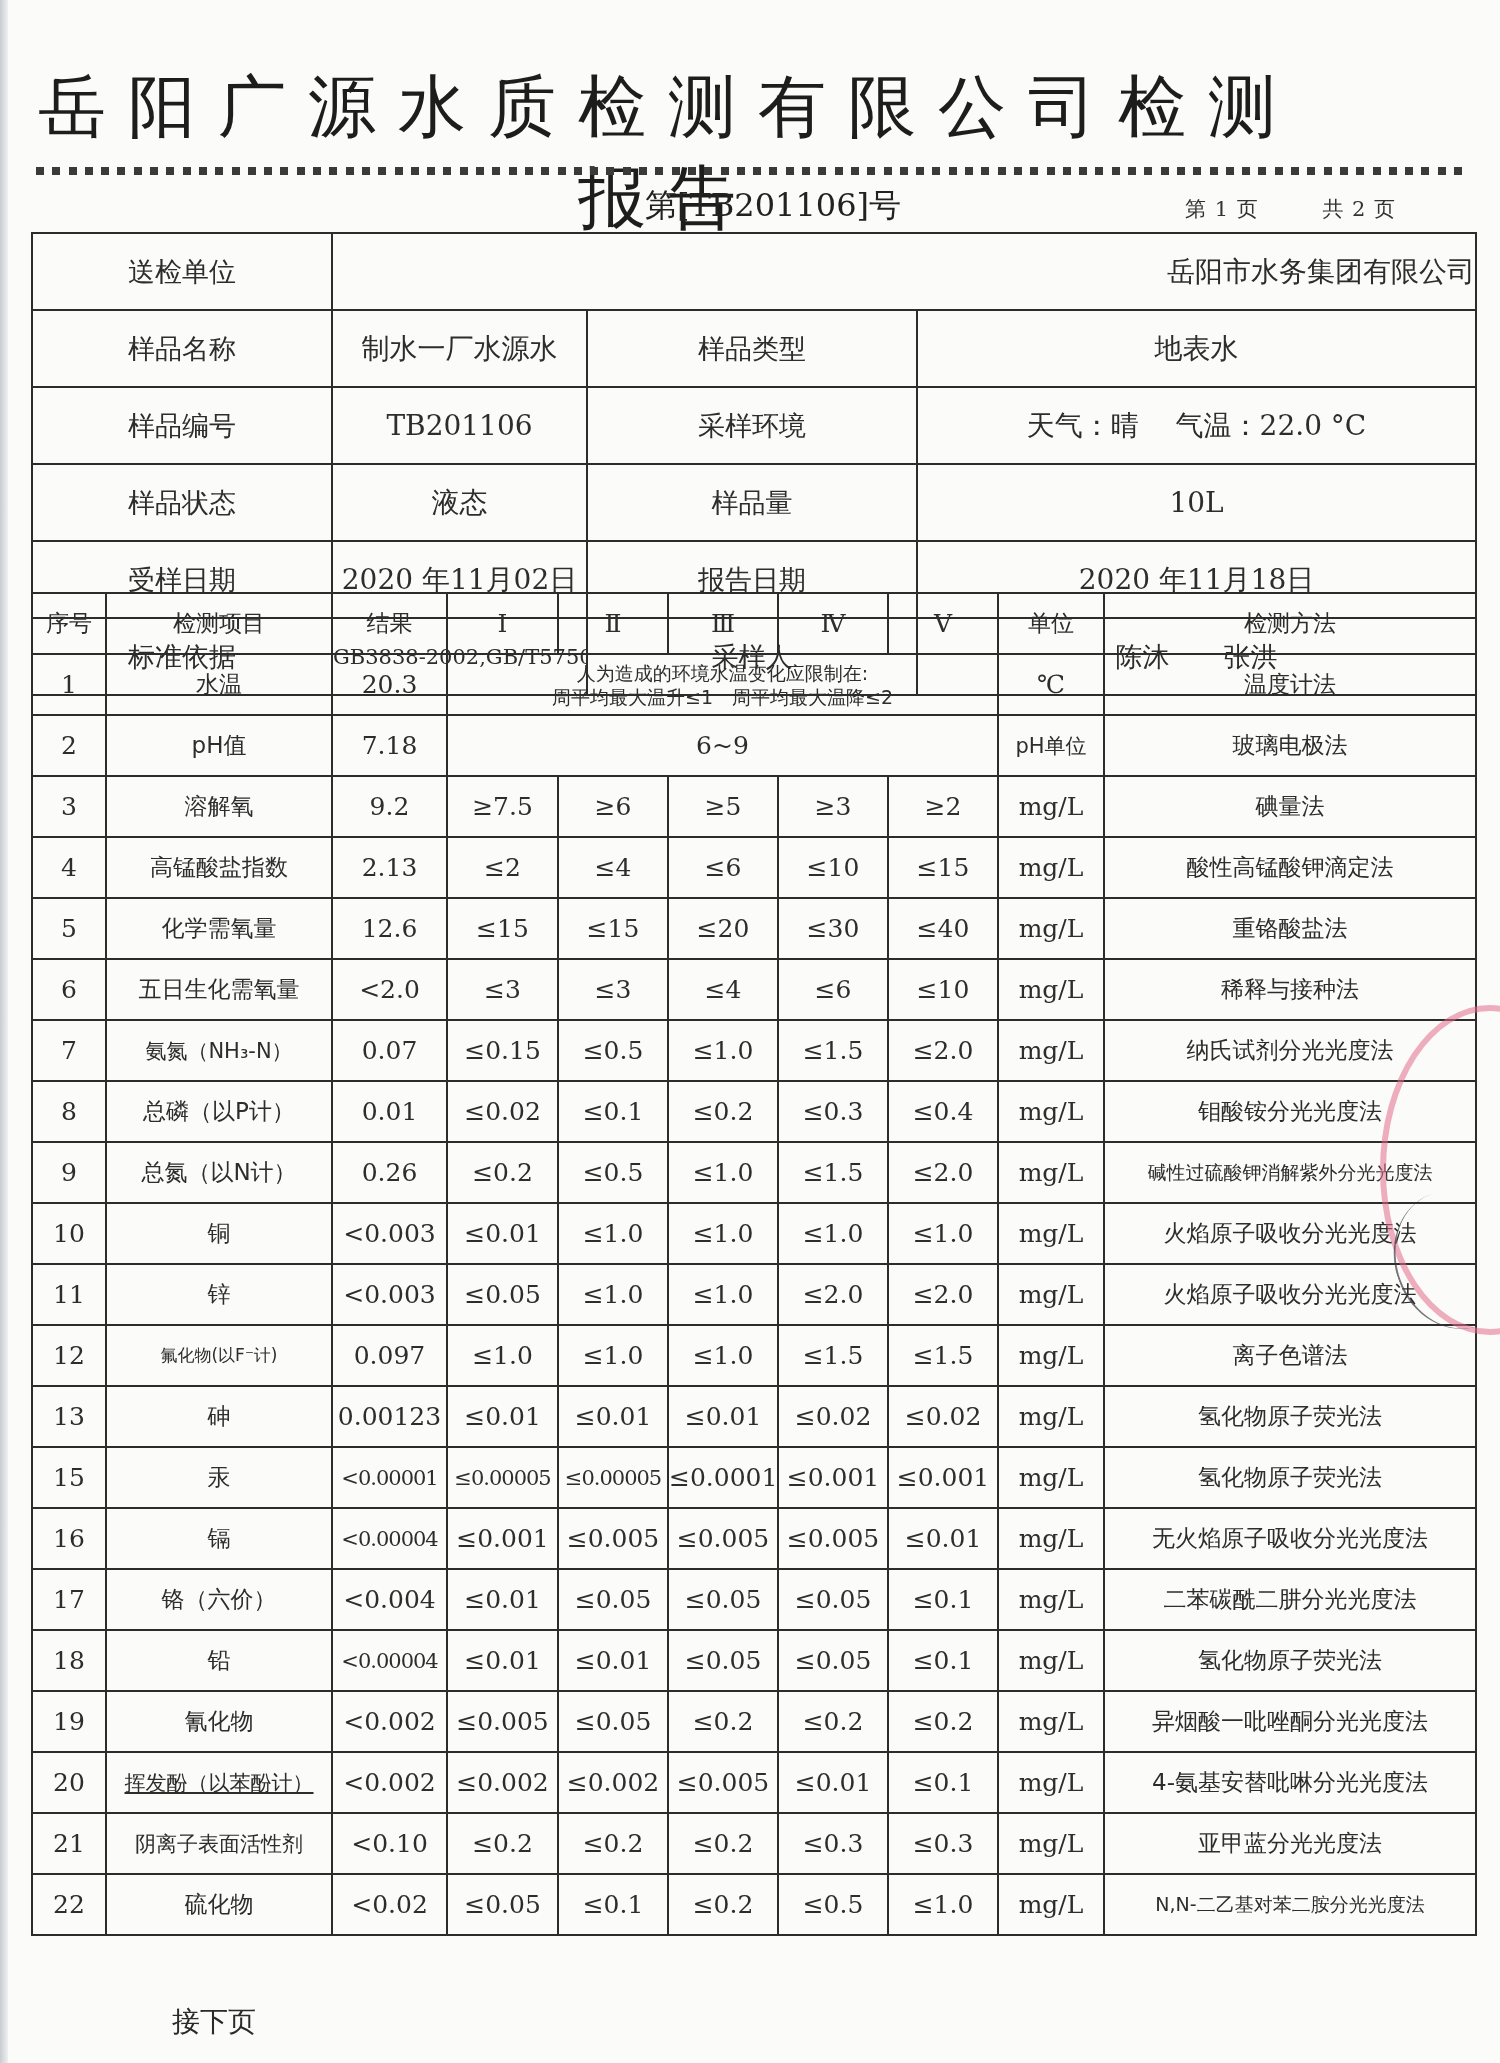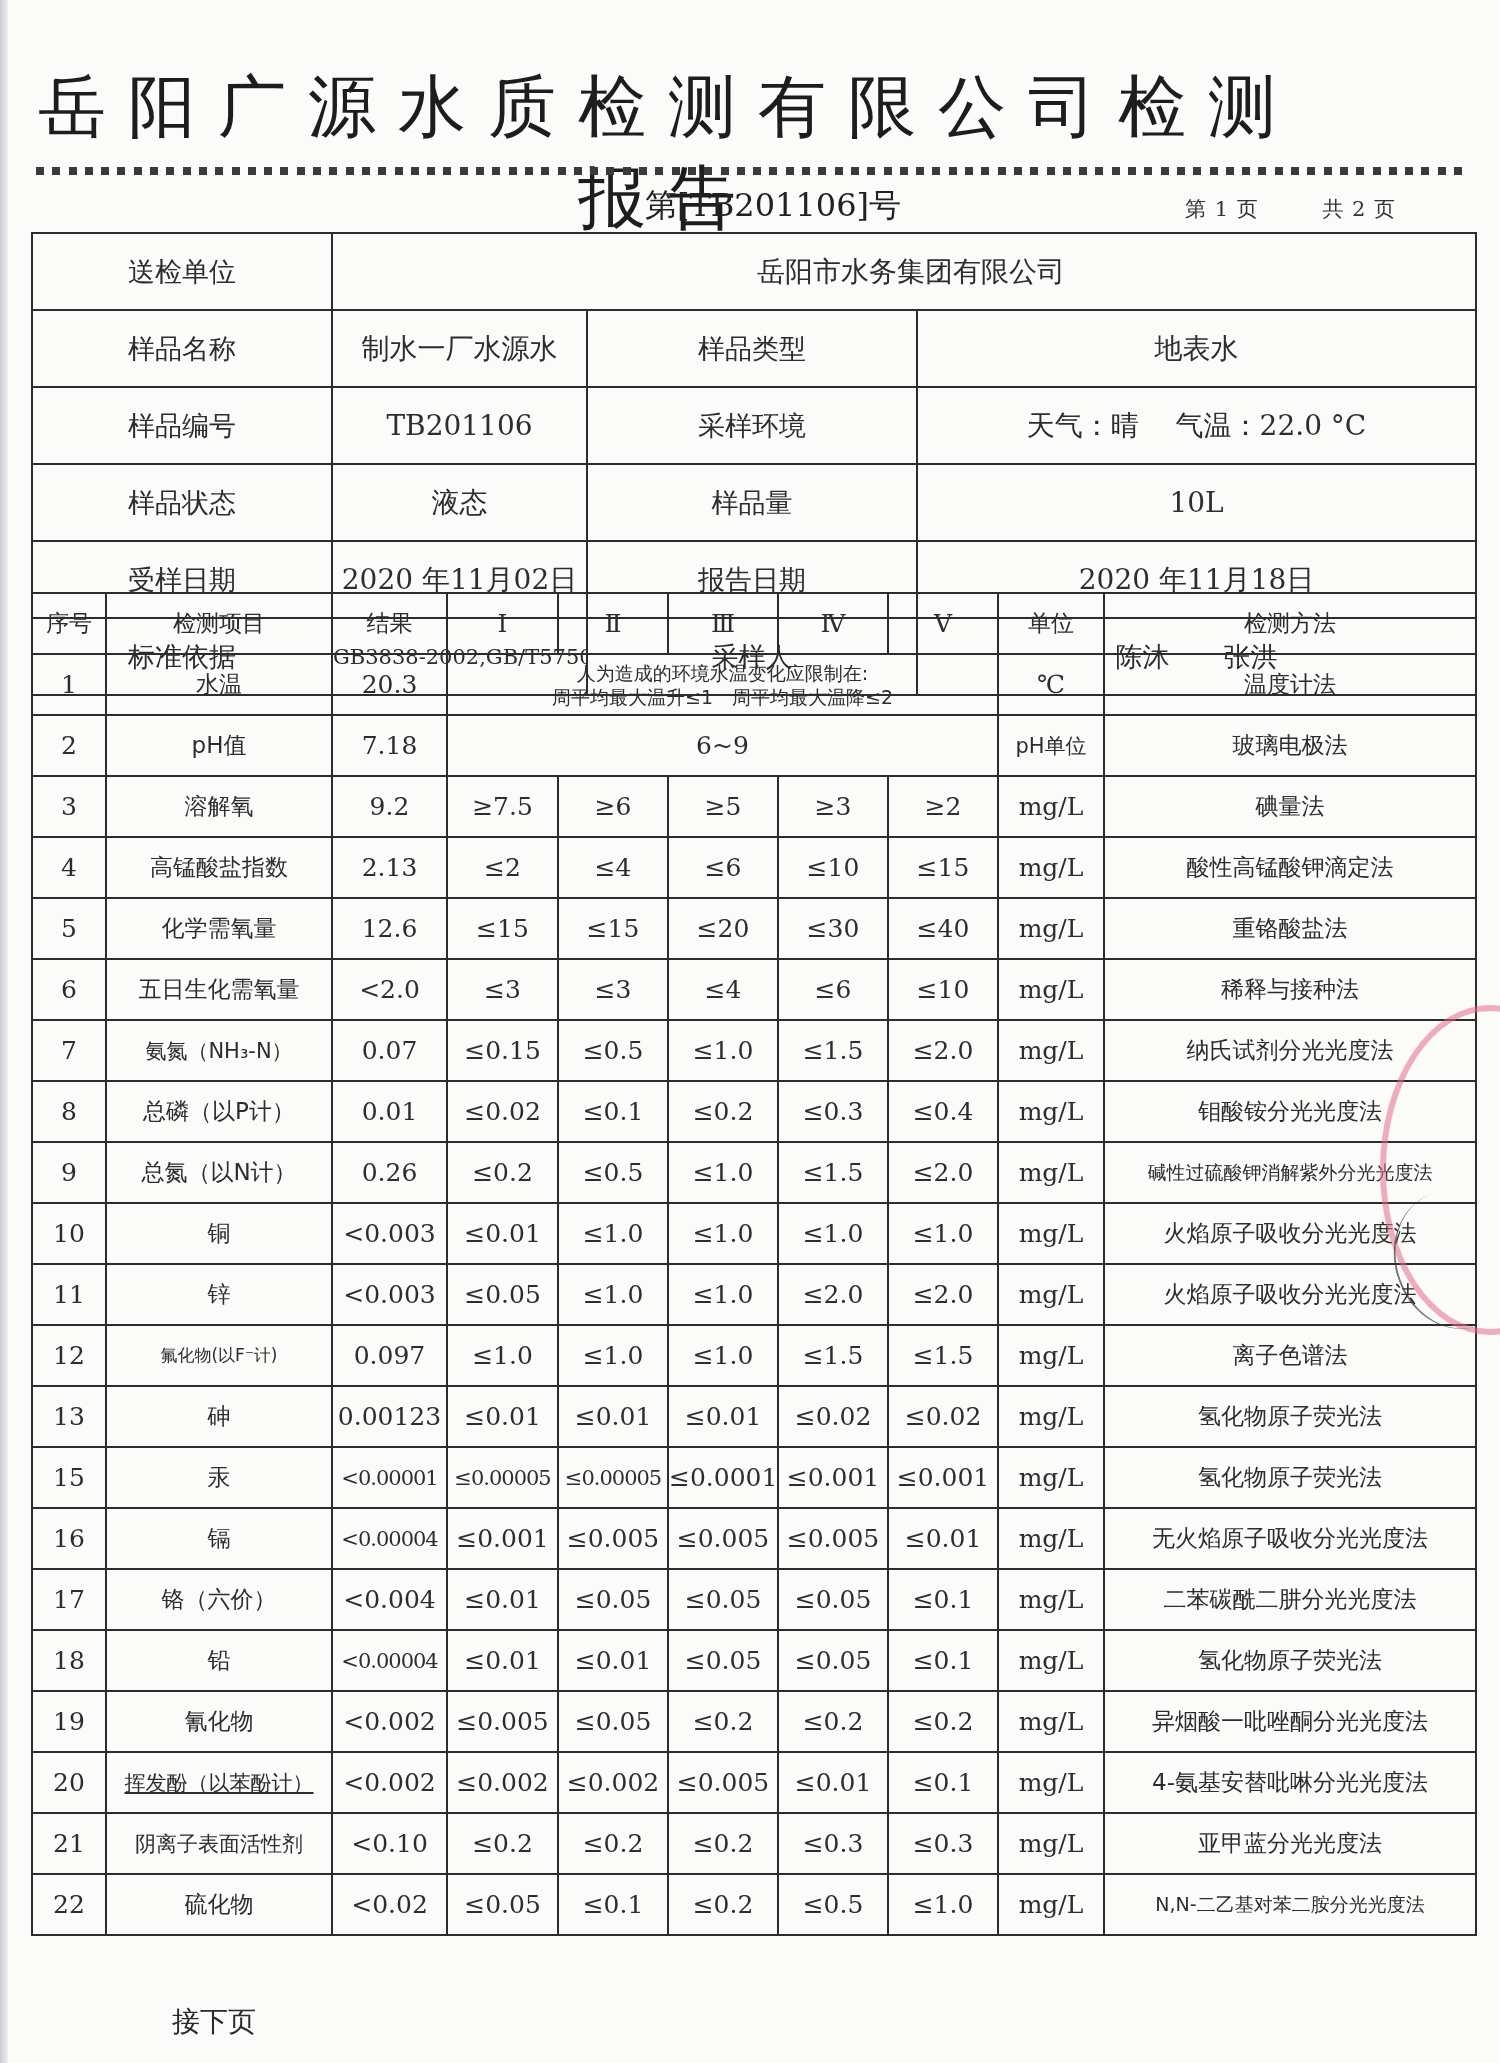--- a/index.html
+++ b/index.html
@@ -9,21 +9,21 @@
   .title { position: absolute; left: 0; top: 62px; width: 1316px; text-align: center; font-family: "DejaVu Sans", sans-serif; font-size: 68px; letter-spacing: 22px; color: #1d1d1d; font-weight: normal; padding-left: 20px; }
   .dots { position: absolute; left: 36px; top: 167px; width: 1430px; height: 8px; background: repeating-linear-gradient(to right, #3a3a3a 0 8px, transparent 8px 16.3px); }
   .docno { position: absolute; left: 645px; top: 184px; font-size: 32px; color: #222; }
   .pageinfo { position: absolute; left: 1185px; top: 195px; font-size: 21px; color: #333; letter-spacing: 1px; }
   .pageinfo span { margin-right: 6px; }
   table { border-collapse: collapse; position: absolute; left: 31px; table-layout: fixed; }
   td { border: 2px solid #2c2c2c; text-align: center; vertical-align: middle; font-size: 25px; color: #2d2d2d; overflow: hidden; white-space: nowrap; }
   #info { top: 232px; width: 1444px; }
   #info td { height: 77px; font-size: 28px; }
   #info td.lbl { font-family: "DejaVu Sans", sans-serif; font-size: 27px; }
-  #info td.left { text-align: center; padding-left: 14px; font-family: Liberation Mono, monospace; }
+  #info td.left { text-align: right; padding-left: 14px; font-family: Liberation Mono, monospace; }
   #tests { top: 592px; width: 1444px; }
   #tests td { height: 61px; }
   #tests td.cn { font-family: "DejaVu Sans", sans-serif; font-size: 23px; border-radius: 14px; }
   #tests td.method { font-size: 23px; font-family: "DejaVu Sans", sans-serif; }
   #tests td.small { font-size: 19px; }
   #tests td.note { font-size: 19px; line-height: 24px; font-family: "DejaVu Sans", sans-serif; }
   #tests td.xs { font-size: 21px; letter-spacing: -1px; }
   .footer { position: absolute; left: 172px; top: 2003px; font-size: 28px; font-family: "DejaVu Sans", sans-serif; color: #2a2a2a; }
   .stamp { position: absolute; left: 1380px; top: 1005px; width: 220px; height: 330px; border: 6px solid rgba(226,110,140,0.55); border-radius: 50%; pointer-events: none; }
   .sig { position: absolute; left: 1395px; top: 1190px; width: 120px; height: 140px; border-left: 2px solid rgba(60,60,70,0.7); border-radius: 60% 0 0 60%; transform: rotate(-20deg); }

